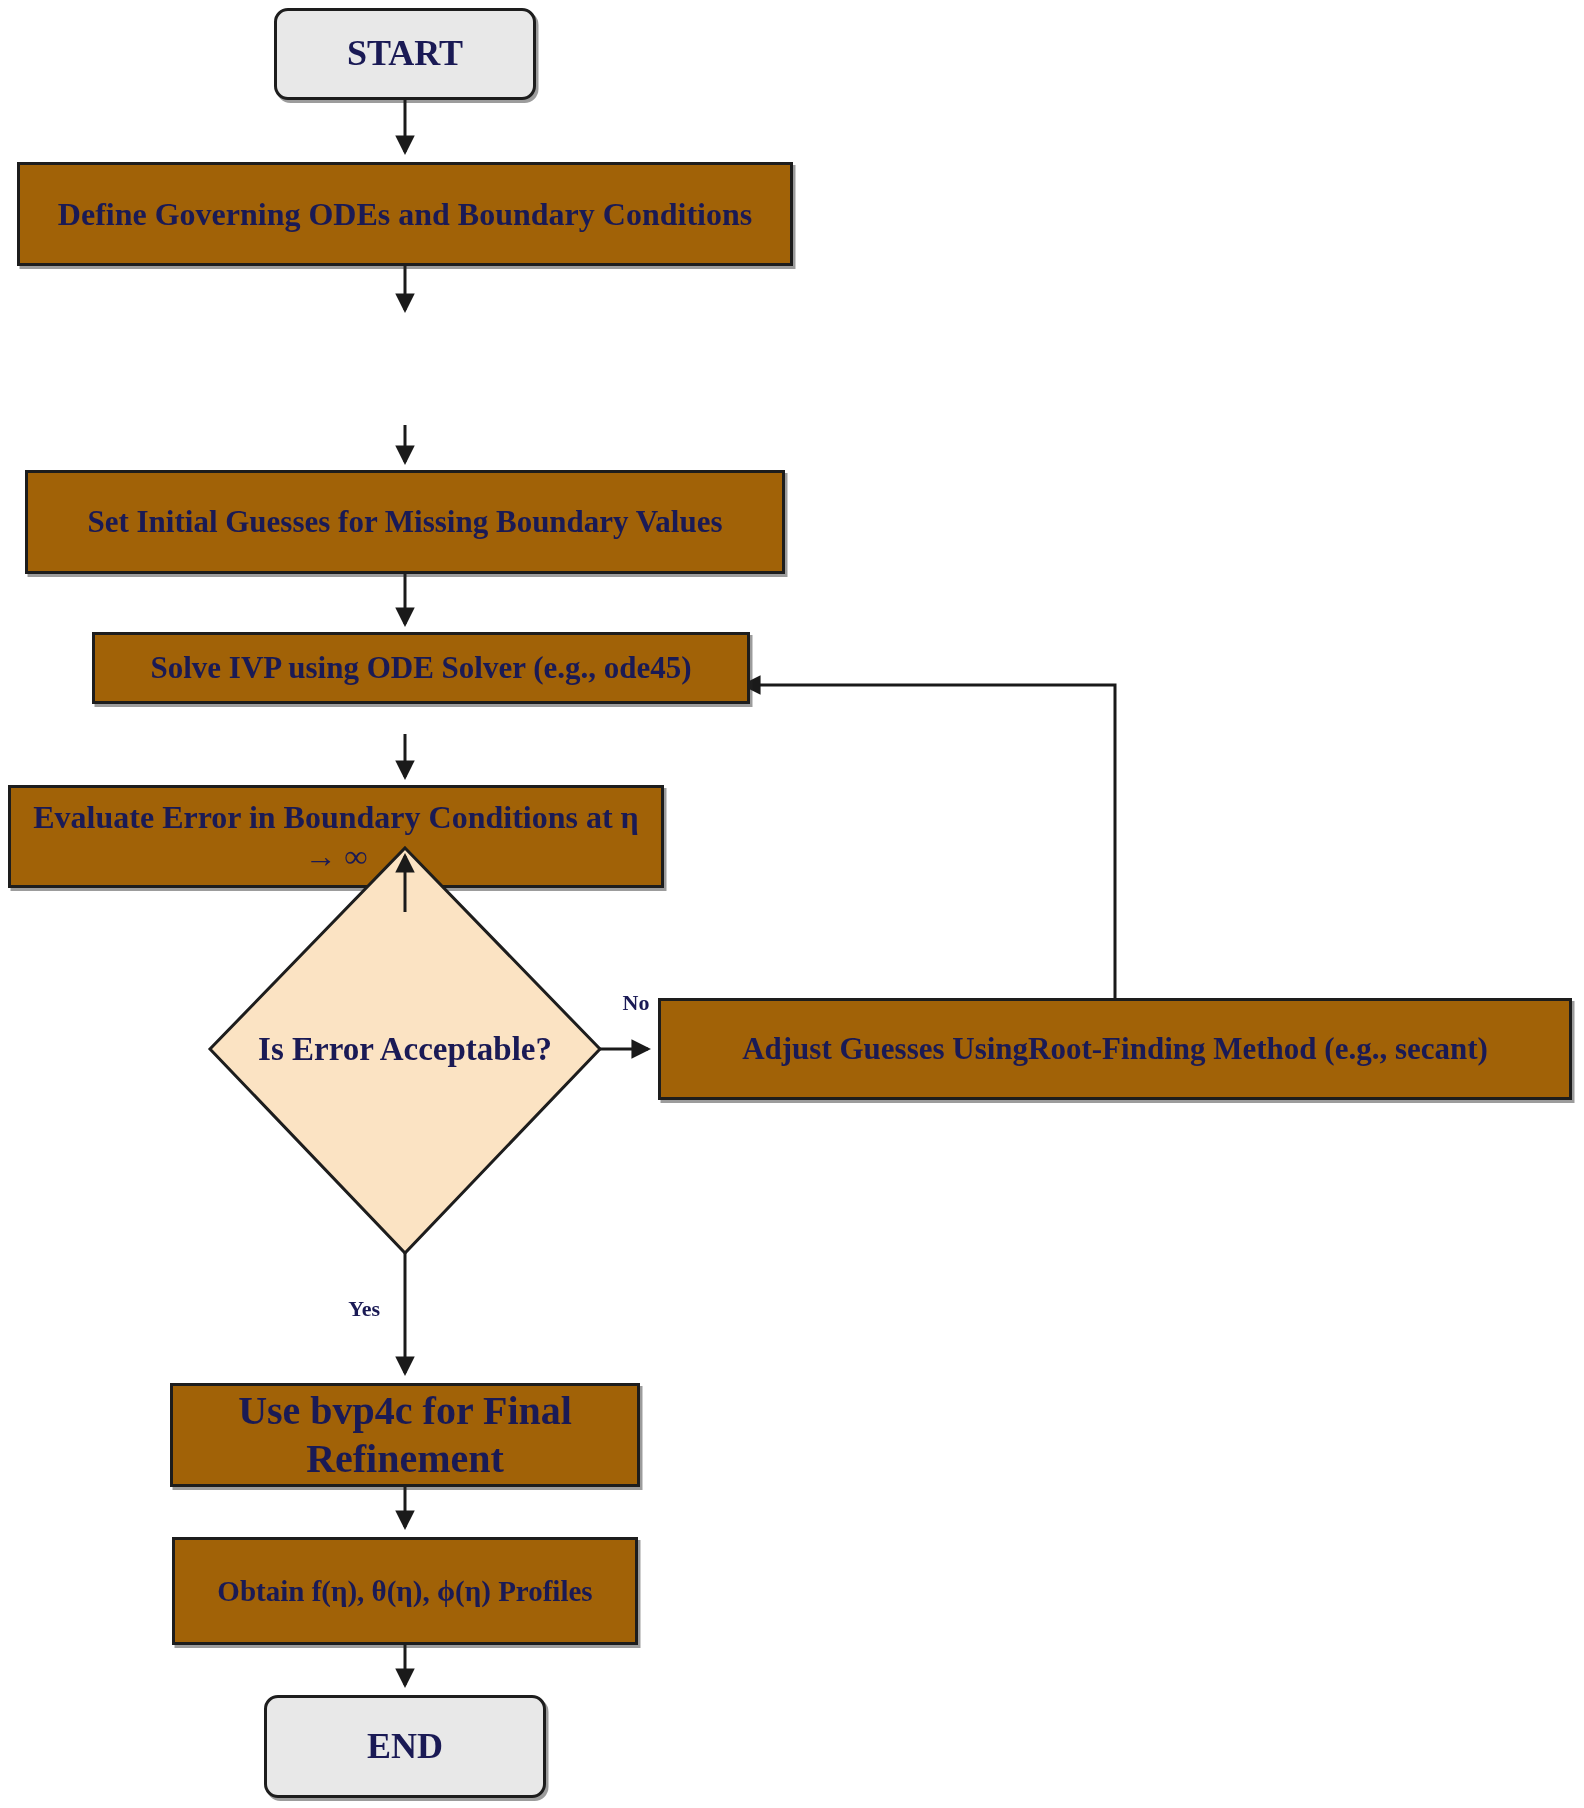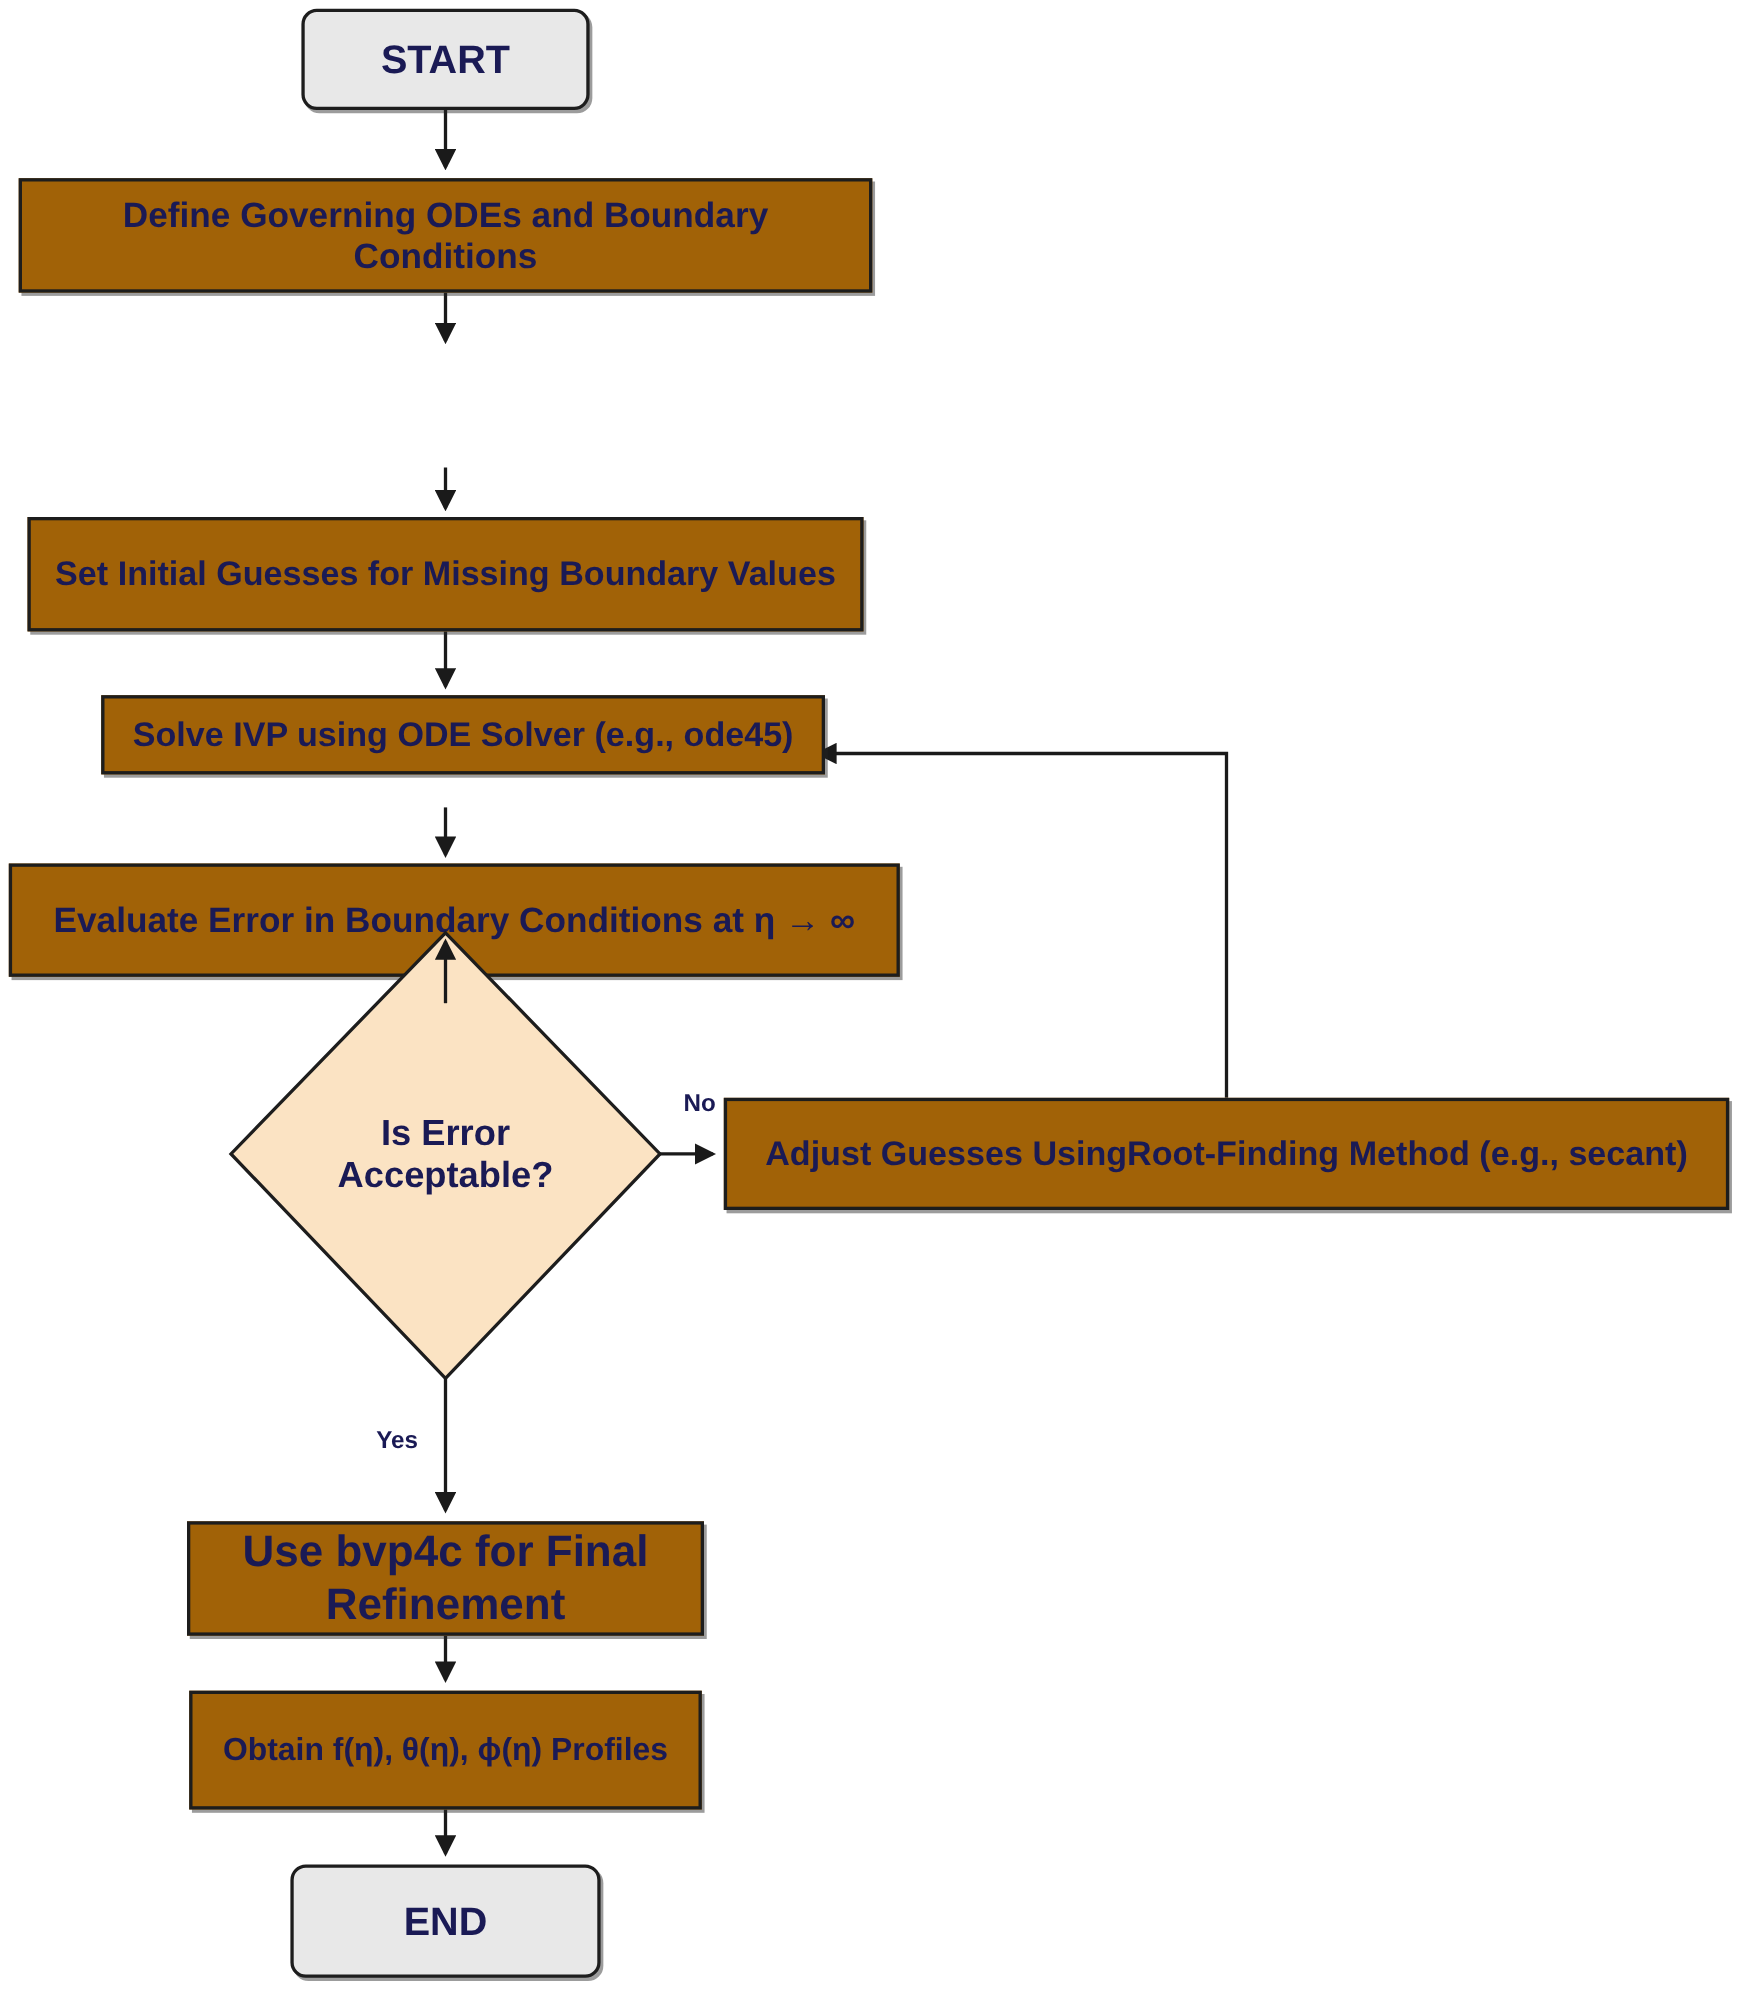--- a/index.html
+++ b/index.html
@@ -1,20 +1,20 @@
 <!DOCTYPE html>
 <html><head>
 <meta charset="utf-8">
 <style>
   html,body{margin:0;padding:0;background:#ffffff;}
   #canvas{
     position:relative;
     width:1584px;height:1808px;
     background:#ffffff;
-    font-family:Liberation Sans, sans-serif;
+    font-family:Liberation Serif, serif;
     overflow:hidden;
   }
   svg.layer{position:absolute;left:0;top:0;width:1584px;height:1808px;}
   #edge-layer{z-index:1;}
   #decision-layer{z-index:3;}
   .node{
     position:absolute;
     display:flex;align-items:center;justify-content:center;
     text-align:center;
     box-sizing:border-box;
@@ -75,21 +75,21 @@
 
 
   <div class="node process" style="left:25px;top:470px;width:760px;height:104px;font-size:31px;">
     <span class="lbl">Set Initial Guesses for Missing Boundary Values</span>
   </div>
 
   <div class="node process" style="left:76px;top:632px;width:658px;height:72px;font-size:31px;margin-left:16px;">
     <span class="lbl">Solve IVP using ODE Solver (e.g., ode45)</span>
   </div>
 
-  <div class="node process" style="left:8px;top:785px;width:810px;height:103px;font-size:32px;">
+  <div class="node process" style="left:8px;top:785px;width:656px;height:103px;font-size:32px;">
     <span class="lbl">Evaluate Error in Boundary Conditions at η → ∞</span>
   </div>
 
   <div class="node process" style="left:658px;top:998px;width:914px;height:102px;font-size:31px;justify-content:center;">
     <span class="lbl">Adjust Guesses UsingRoot-Finding Method (e.g., secant)</span>
   </div>
 
   <div class="node process" style="left:170px;top:1383px;width:470px;height:104px;font-size:40px;">
     <span class="lbl">Use bvp4c for Final Refinement</span>
   </div>

